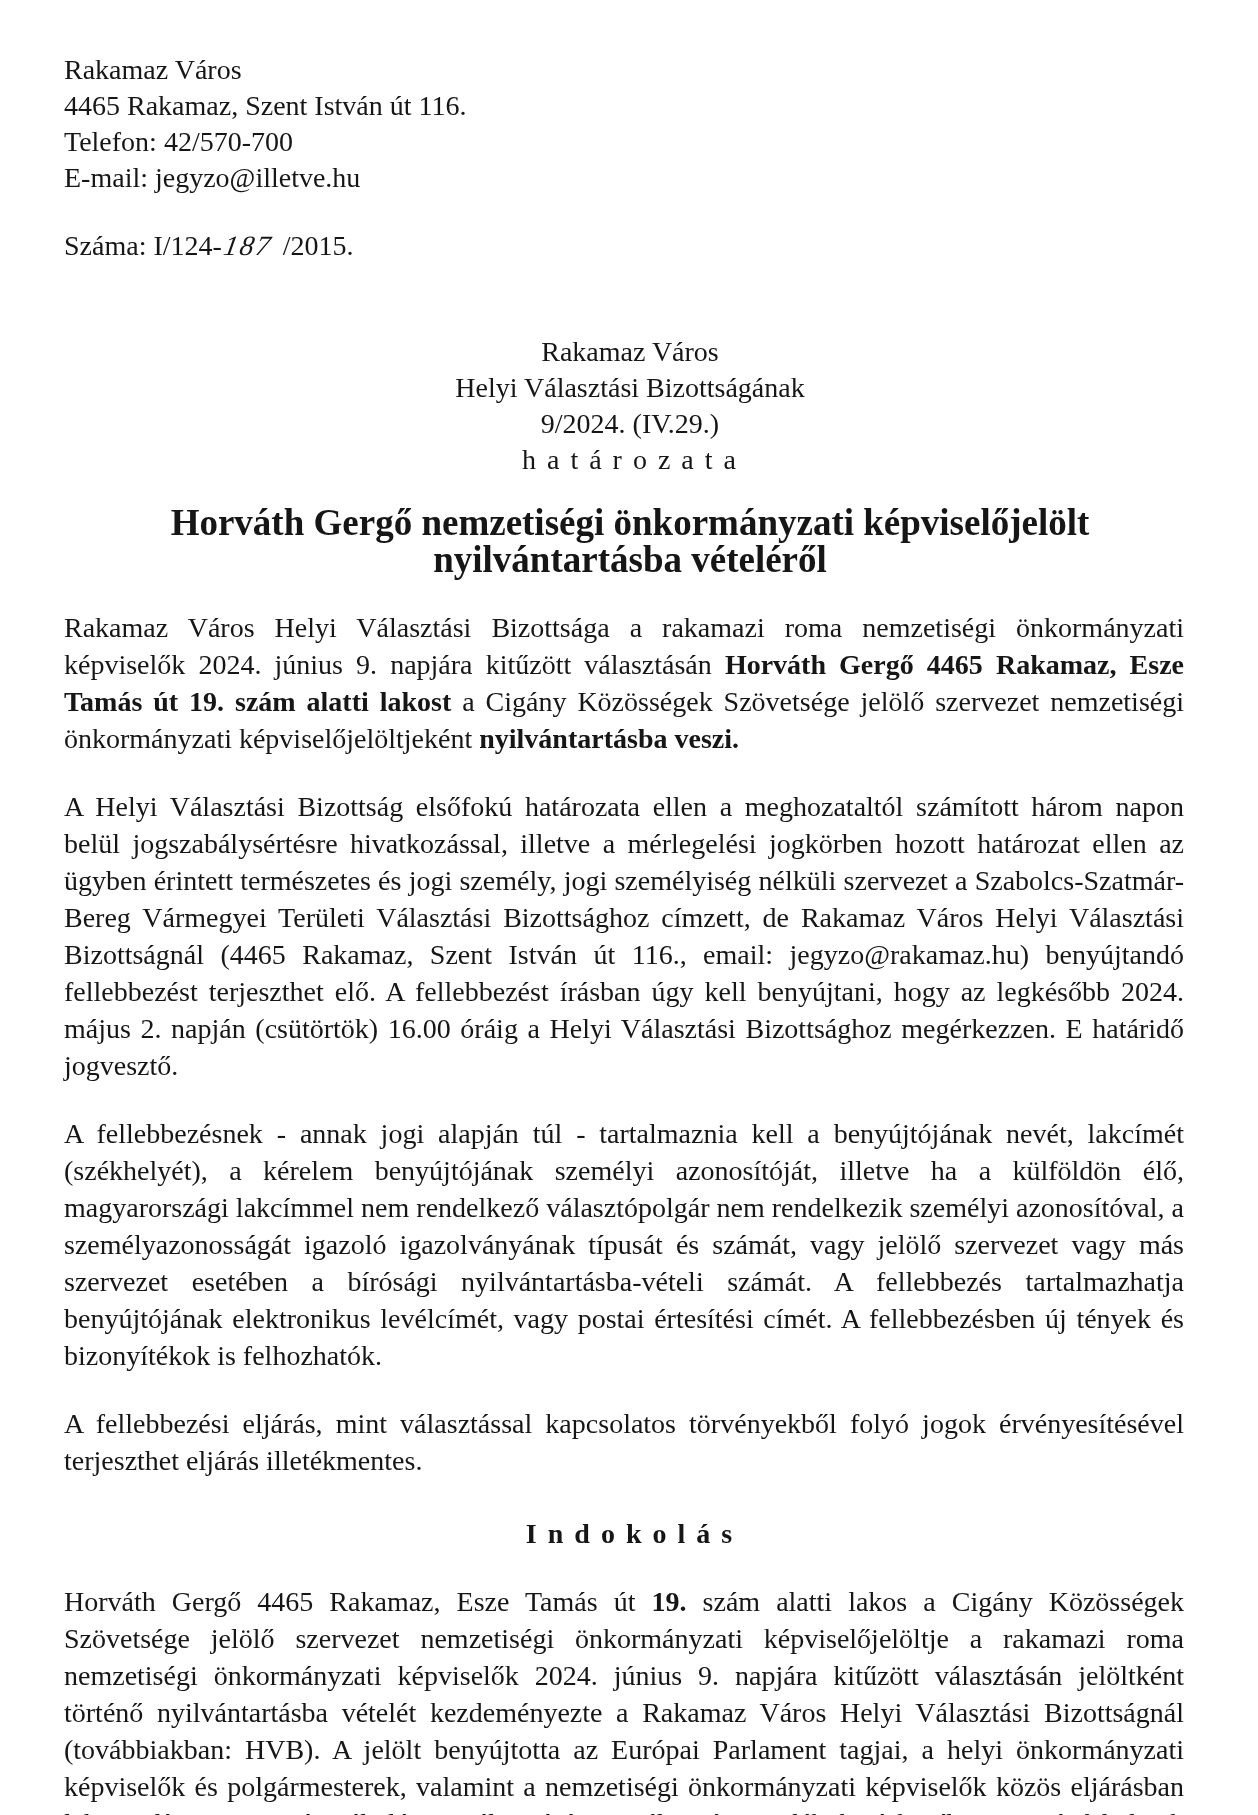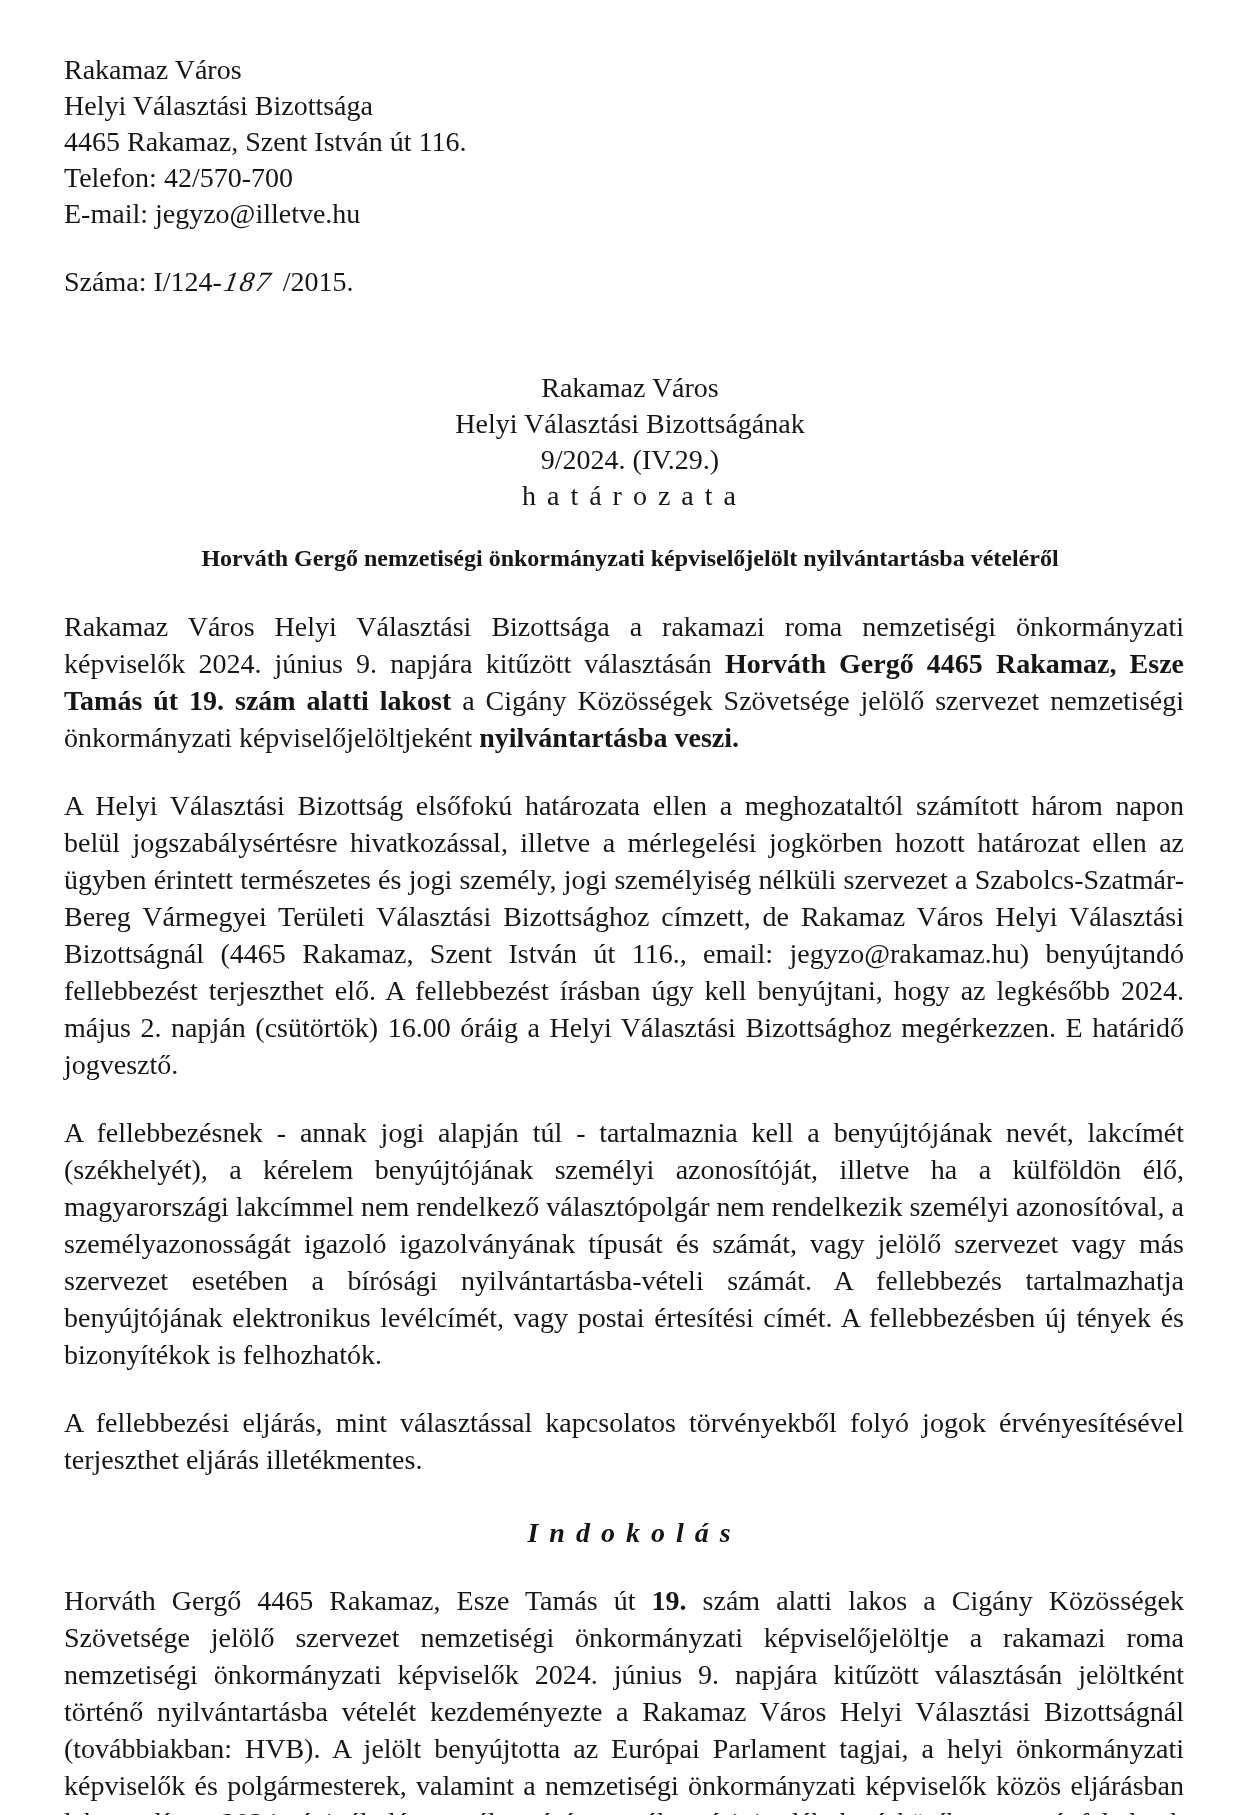--- a/index.html
+++ b/index.html
@@ -42,50 +42,48 @@
     text-align: center;
     line-height: 36px;
   }
   .decision-type {
     font-weight: normal;
     letter-spacing: 2px;
   }
   .subject-title {
     margin: 26px 0 0 0;
     text-align: center;
-    font-size: 24px;
+    font-size: 37px;
     font-weight: bold;
     line-height: 37px;
   }
   .para {
     margin: 31px 12px 0 0;
     text-align: justify;
     line-height: 37px;
   }
   .para b {
     font-weight: bold;
   }
   .section-heading {
     margin: 36px 0 0 0;
     text-align: center;
     font-size: 28px;
     font-weight: bold;
     letter-spacing: 2px;
     line-height: 37px;
-    font-style: italic;
   }
 </style>
 </head>
 <body>
 
 <div class="page">
 
   <div class="letterhead">
     <div class="lh-line">Rakamaz Város</div>
-    <div class="lh-line">Helyi Választási Bizottsága</div>
     <div class="lh-line">4465 Rakamaz, Szent István út 116.</div>
     <div class="lh-line">Telefon: 42/570-700</div>
     <div class="lh-line">E-mail: jegyzo@illetve.hu</div>
   </div>
 
   <div class="case-number">
     <span>Száma: I/124-</span><span class="handwritten">187</span> <span>/2015.</span>
   </div>
 
   <div class="decision-heading">

